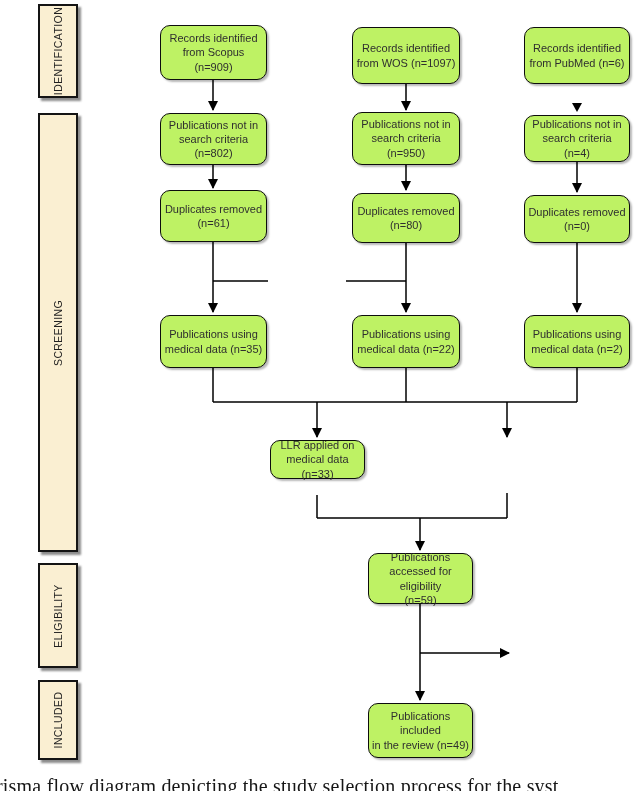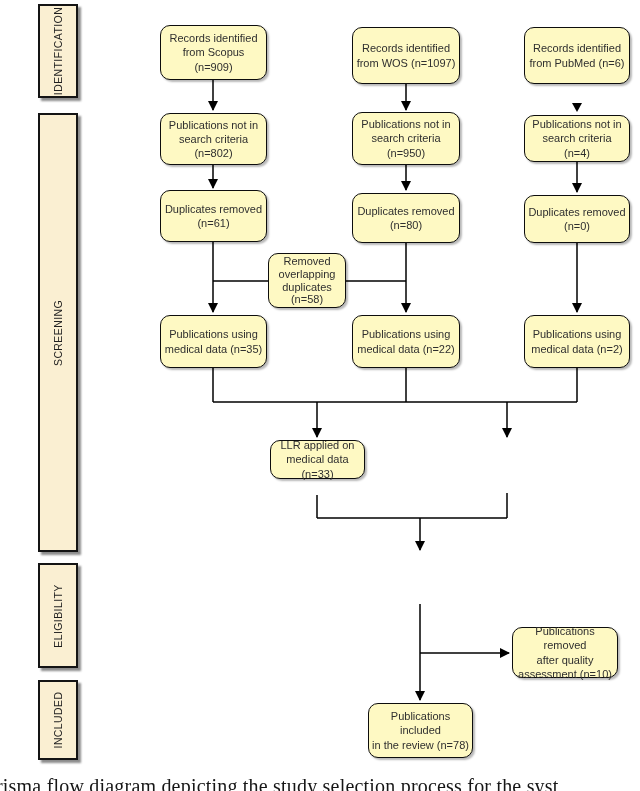--- a/index.html
+++ b/index.html
@@ -6,21 +6,21 @@
   #canvas{
     position:relative;
     width:640px;height:791px;
     background:#ffffff;
     overflow:hidden;
     font-family:"Liberation Sans", sans-serif;
   }
   .box{
     position:absolute;
     box-sizing:border-box;
-    background:#fef9c3;
+    background:#bef264;
     border:1.6px solid #0d0d0d;
     border-radius:10px;
     box-shadow:2px 2px 2px rgba(0,0,0,0.28);
     display:flex;align-items:center;justify-content:center;
     text-align:center;
     font-size:11px;line-height:1.3;
     color:#2f2f2f;
     padding:2px 3px;
     white-space:pre-line;
   }
@@ -124,38 +124,34 @@
   <div class="box" style="left:524px;top:115px;width:106px;height:47px;">Publications not in
 search criteria (n=4)</div>
 
   <div class="box" style="left:160px;top:190px;width:107px;height:52px;">Duplicates removed
 (n=61)</div>
   <div class="box" style="left:352px;top:193px;width:108px;height:50px;">Duplicates removed
 (n=80)</div>
   <div class="box" style="left:524px;top:195px;width:106px;height:48px;">Duplicates removed
 (n=0)</div>
 
-  <div class="box" style="left:268px;top:253px;width:78px;height:55px;line-height:1.15;">Removed
-overlapping
-duplicates
-(n=58)</div>
 
   <div class="box" style="left:160px;top:315px;width:107px;height:53px;">Publications using
 medical data (n=35)</div>
   <div class="box" style="left:352px;top:315px;width:108px;height:53px;">Publications using
 medical data (n=22)</div>
   <div class="box" style="left:524px;top:315px;width:106px;height:53px;">Publications using
 medical data (n=2)</div>
 
   <div class="box" style="left:270px;top:440px;width:95px;height:39px;">LLR applied on
 medical data
 (n=33)</div>
 
-  <div class="box" style="left:512px;top:627px;width:106px;height:51px;">Publications removed
-after quality
-assessment (n=10)</div>
+  <div class="box" style="left:368px;top:553px;width:105px;height:51px;">Publications
+accessed for eligibility
+(n=59)</div>
 
   <div class="box" style="left:368px;top:703px;width:105px;height:55px;">Publications included
-in the review (n=78)</div>
+in the review (n=49)</div>
 
   <div id="caption">risma flow diagram depicting the study selection process for the syst</div>
 
 </div>
 
 </body></html>

